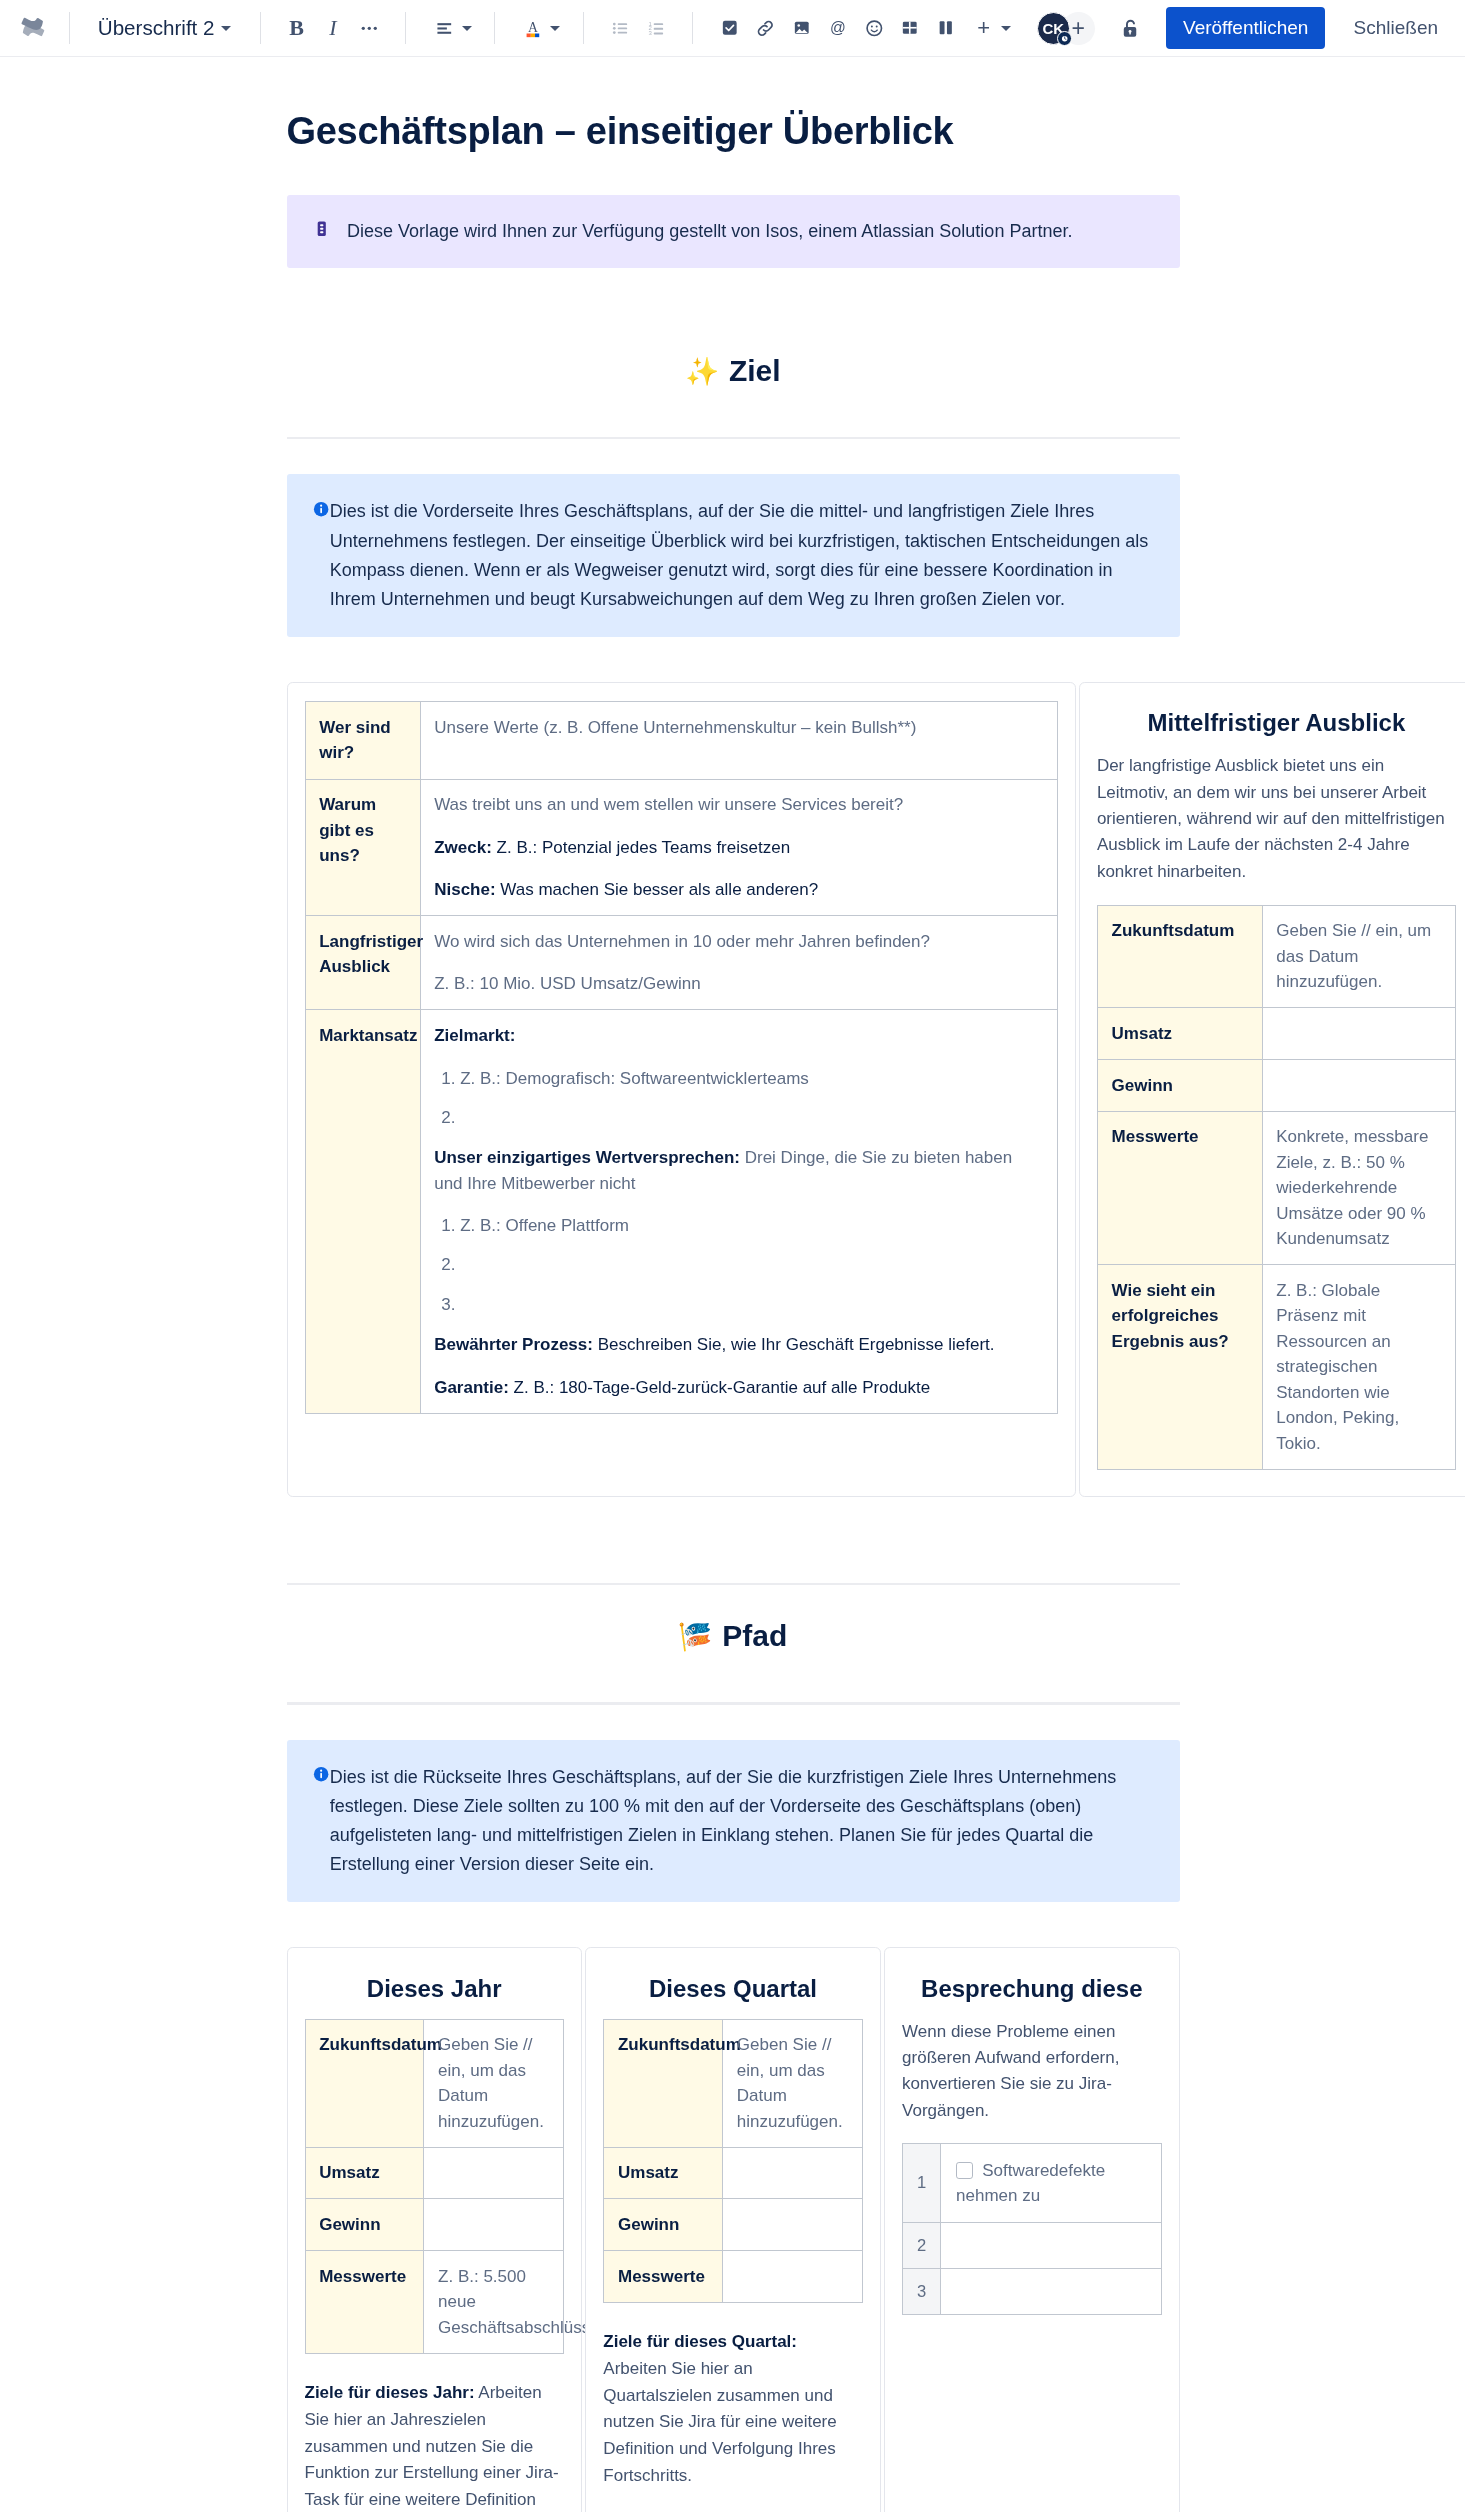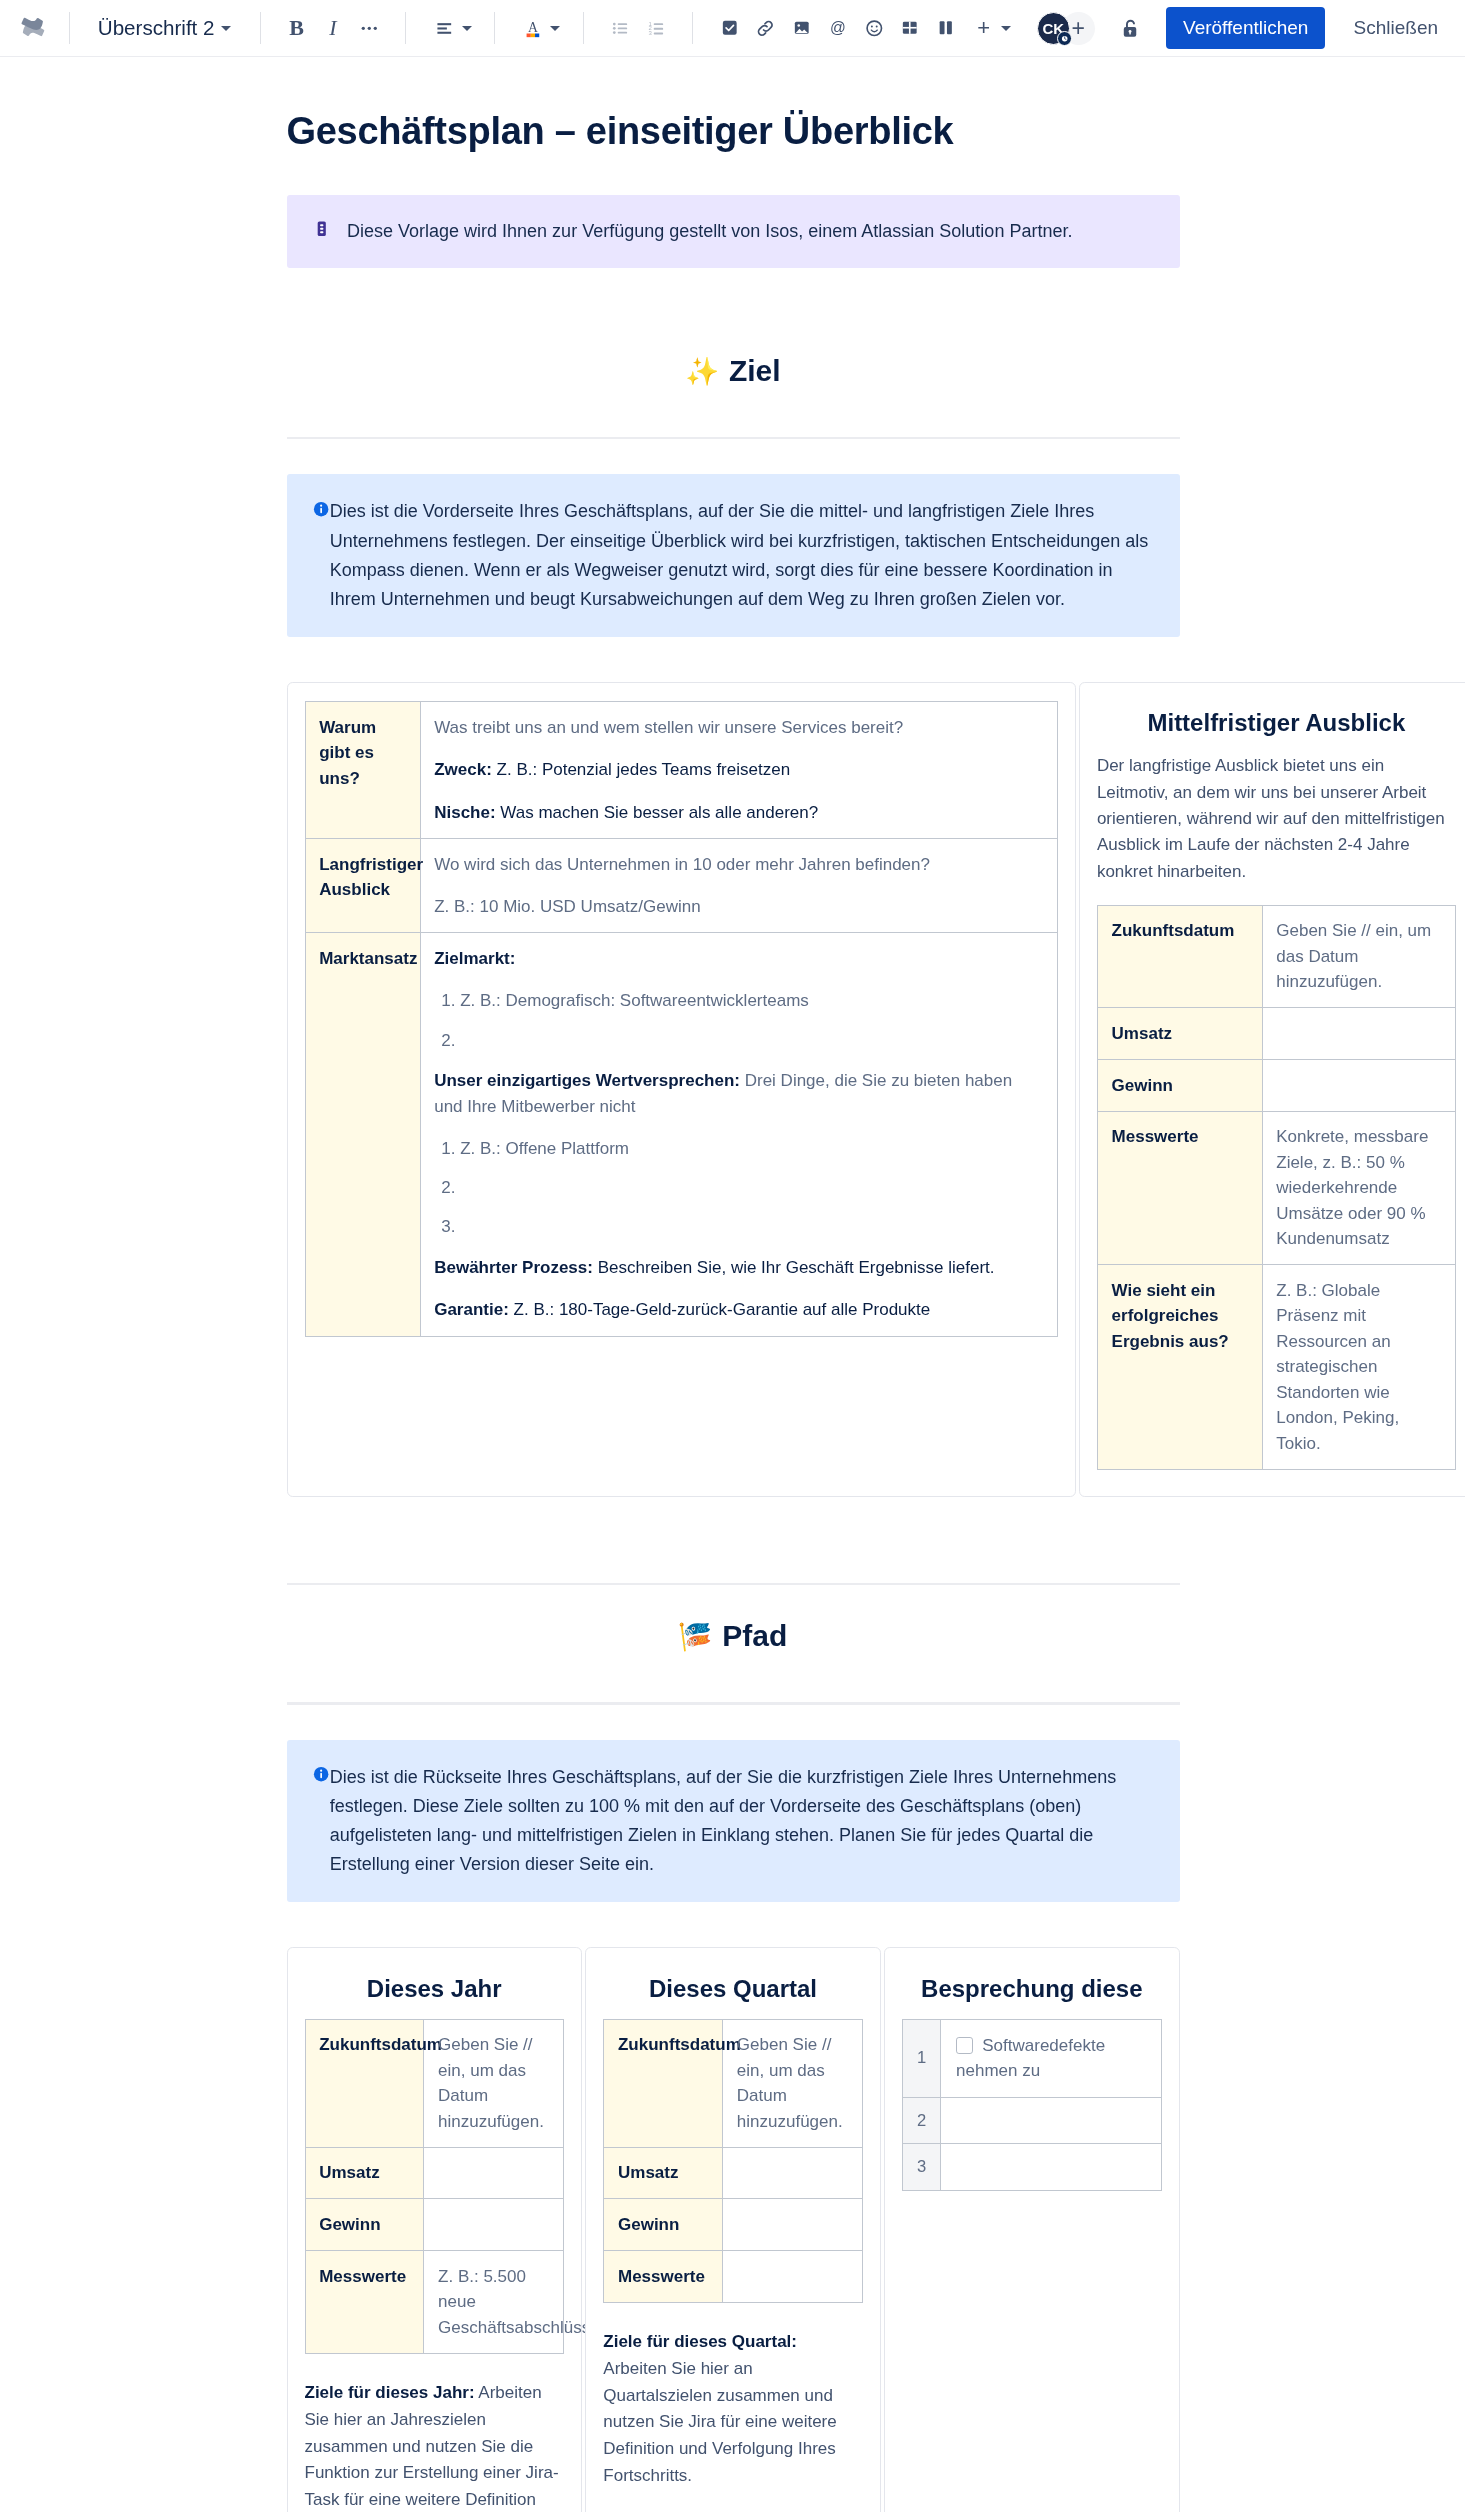--- a/index.html
+++ b/index.html
@@ -364,20 +364,26 @@
   <div class="content">
     <div class="cols">
 
       <div class="col-card col-wide">
         <table class="grid plan">
           <colgroup>
               <col class="c1">
               <col>
             </colgroup>
           <tbody>
+            <tr>
+              <td class="hdr">Wer sind wir?</td>
+              <td class="body">
+                <p class="cell-p">Unsere Werte (z. B. Offene Unternehmenskultur – kein Bullsh**)</p>
+              </td>
+            </tr>
             <tr>
               <td class="hdr">Warum gibt es uns?</td>
               <td class="body">
                 <p class="cell-p">Was treibt uns an und wem stellen wir unsere Services bereit?</p>
                 <p class="cell-p"><span class="strong">Zweck:</span><span class="dark"> Z. B.: Potenzial jedes Teams freisetzen</span></p>
                 <p class="cell-p"><span class="strong">Nische:</span><span class="dark"> Was machen Sie besser als alle anderen?</span></p>
               </td>
             </tr>
             <tr>
               <td class="hdr">Langfristiger Ausblick</td>
@@ -537,20 +543,21 @@
               <td class="num">1</td>
               <td class="cell">Listen Sie Ihre Teilziele auf und @ erwähnen Sie den Besitzer jedes Teilziels, um ihn zu taggen.</td>
             </tr>
 
           </tbody>
         </table>
       </div>
 
       <div class="col-card col-third">
         <div class="card-title">Besprechung diese</div>
+        <p class="card-para">Wenn diese Probleme einen größeren Aufwand erfordern, konvertieren Sie sie zu Jira-Vorgängen.</p>
 
         <table class="numtable">
           <tbody>
             <tr>
               <td class="num">1</td>
               <td class="cell">
                 <span class="chk"></span><span>Softwaredefekte nehmen zu</span>
               </td>
             </tr>
             <tr>

